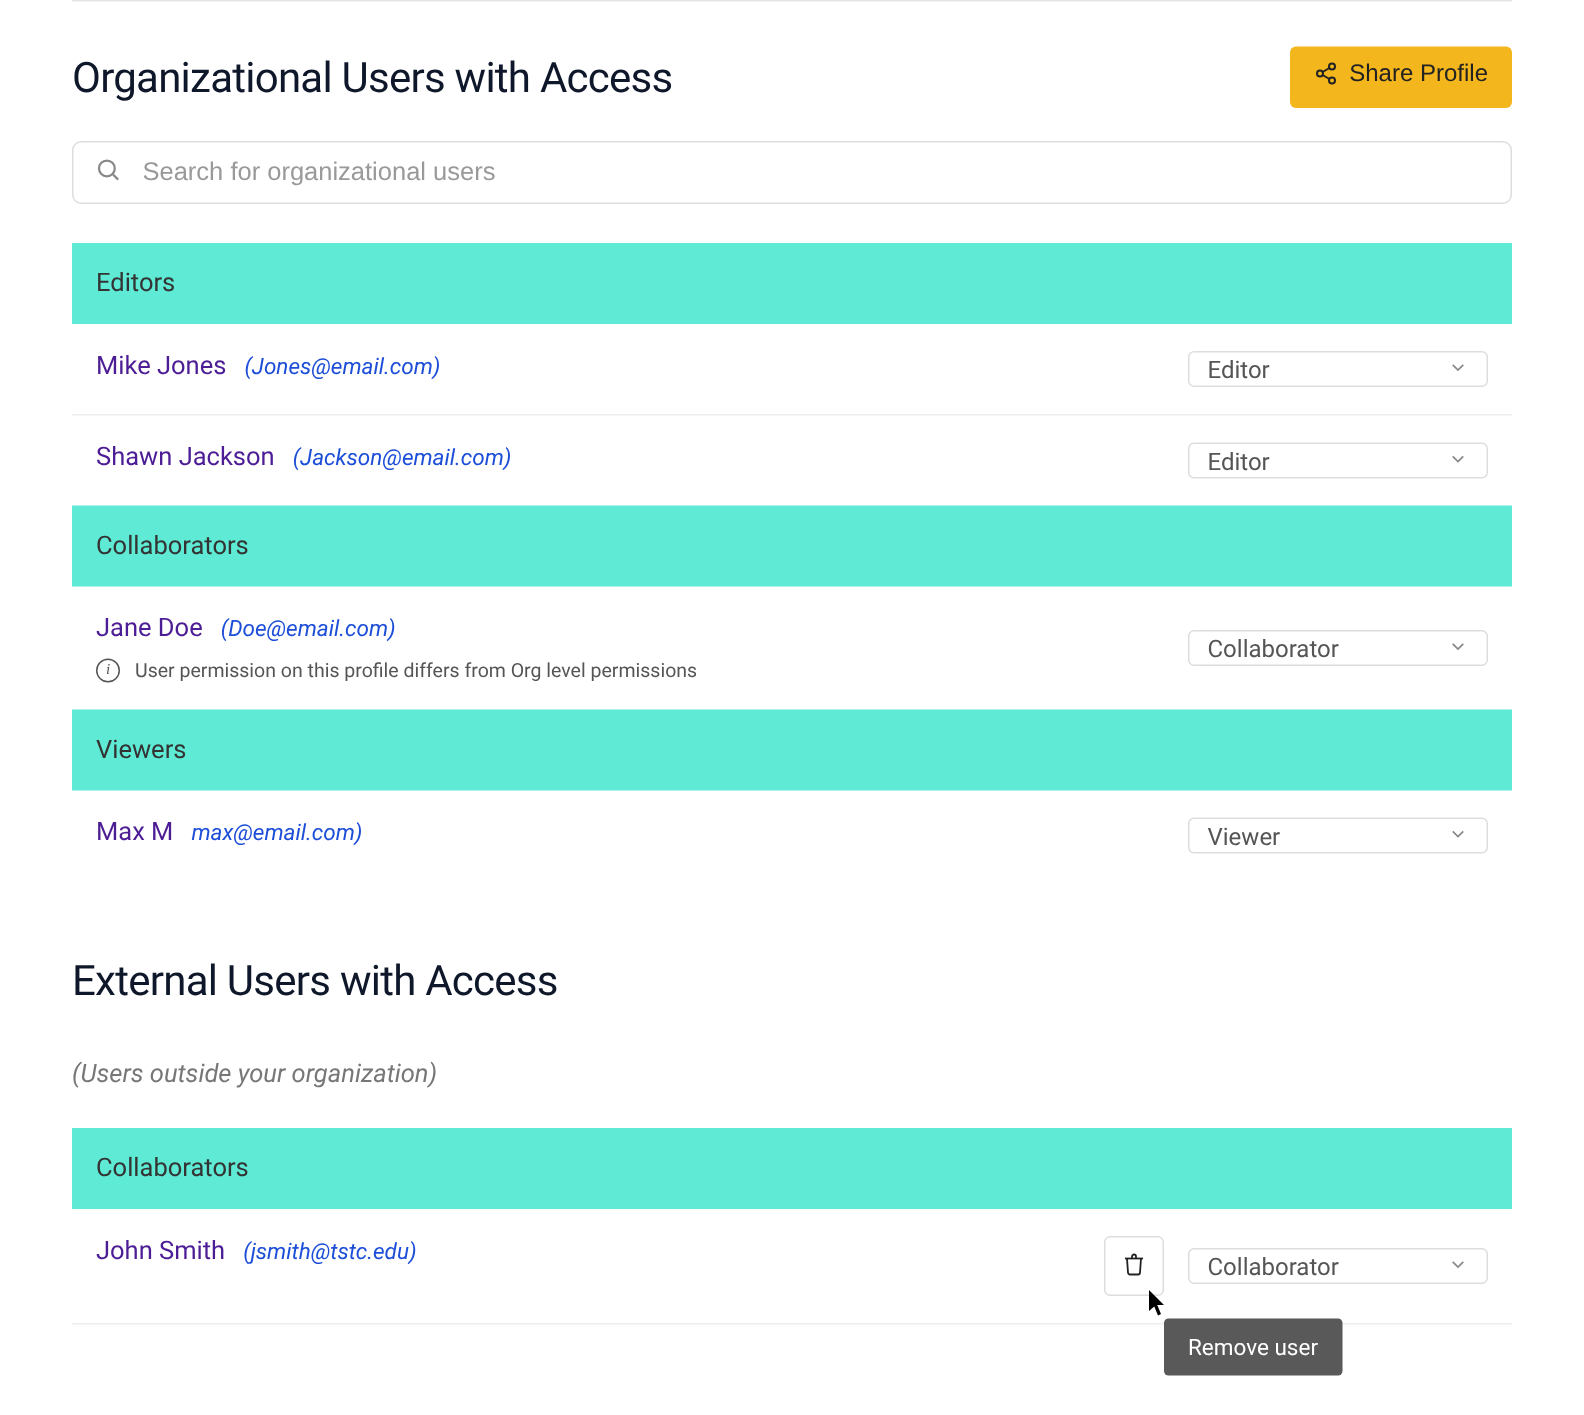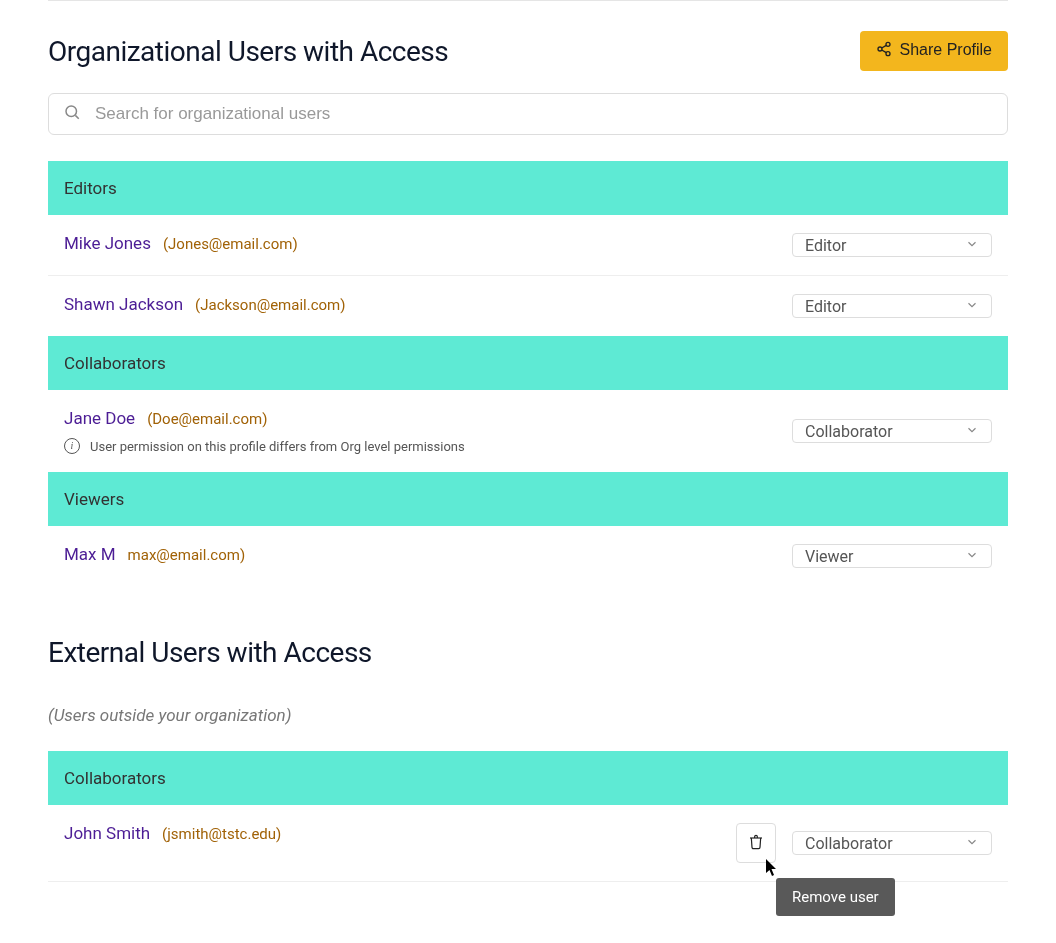--- a/index.html
+++ b/index.html
@@ -74,21 +74,21 @@
     border-bottom:1px solid #eee;
   }
   .user-row.last{border-bottom:none;}
   .user-info{
     display:flex;
     align-items:baseline;
     gap:12px;
     flex:1;
   }
   .user-name{font-size:17px;color:#4c1d95;}
-  .user-email{font-size:15px;color:#a16207;}
+  .user-email{font-size:15px;color:#1d4ed8;font-style:italic;}
   .role-select{
     width:200px;
     height:24px;
     border:1px solid #ddd;
     border-radius:4px;
     display:flex;
     align-items:center;
     justify-content:space-between;
     padding:0 12px;
     font-size:16px;

